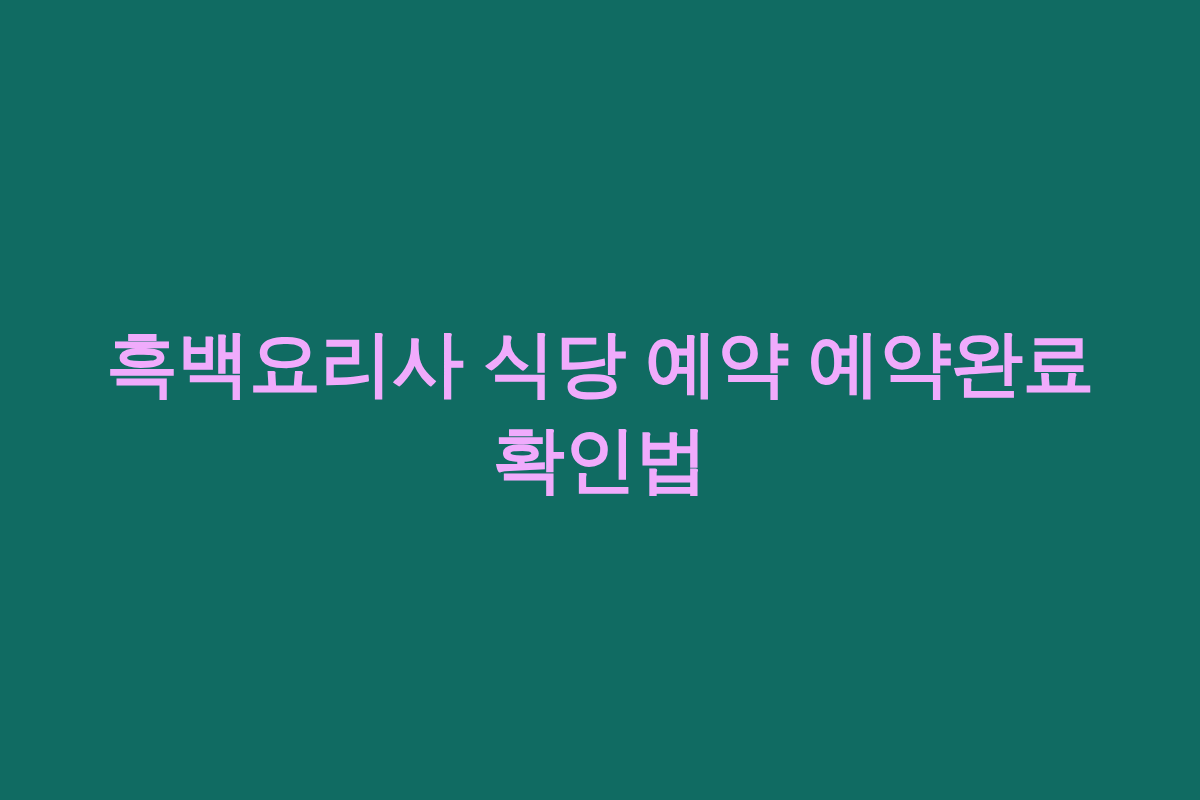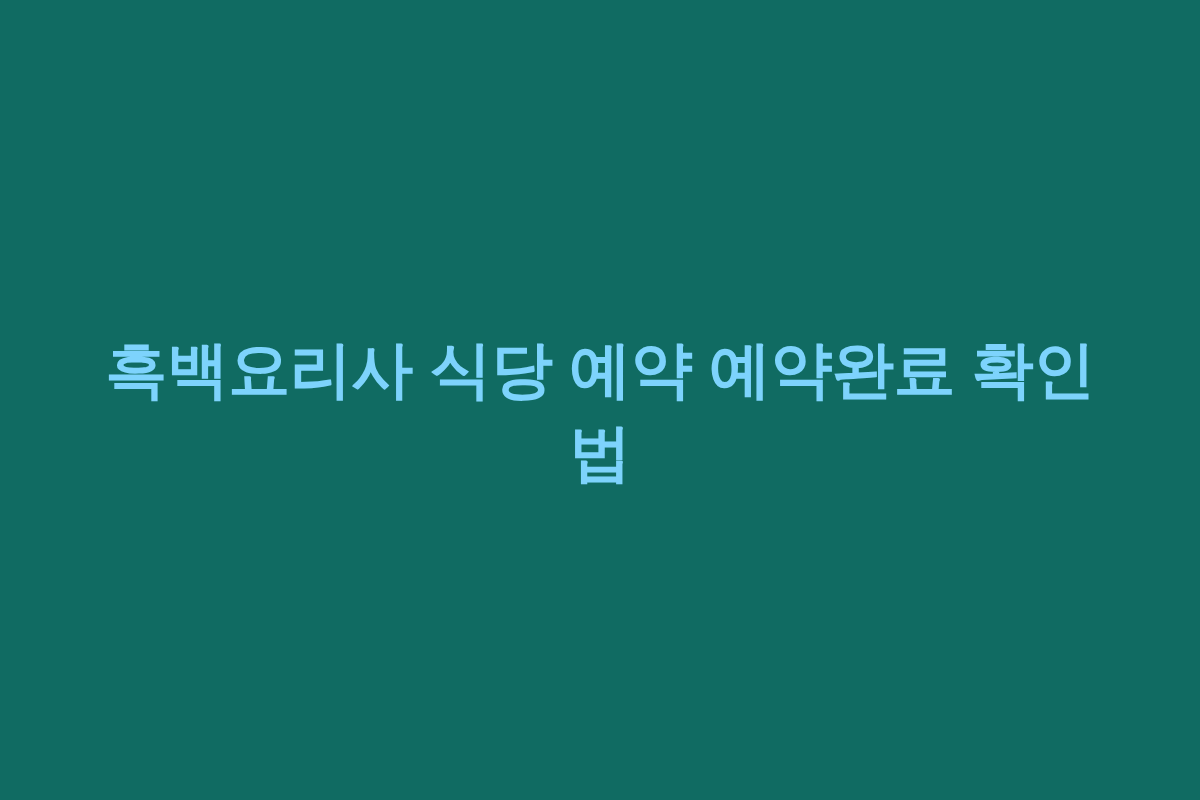--- a/index.html
+++ b/index.html
@@ -28,23 +28,23 @@
 
   .title-block {
     width: 1040px;
     text-align: center;
     transform: translateY(12px);
   }
 
   .title-text {
     margin: 0;
     padding: 0;
-    color: #7dd3fc;
+    color: #f0abfc;
     font-family: "Liberation Sans", "DejaVu Sans", sans-serif;
-    font-size: 62px;
+    font-size: 72px;
     font-weight: 700;
     line-height: 1.34;
     letter-spacing: -0.5px;
     word-break: break-all;
     overflow-wrap: break-word;
     white-space: normal;
     text-rendering: geometricPrecision;
   }
 </style>
 </head>

